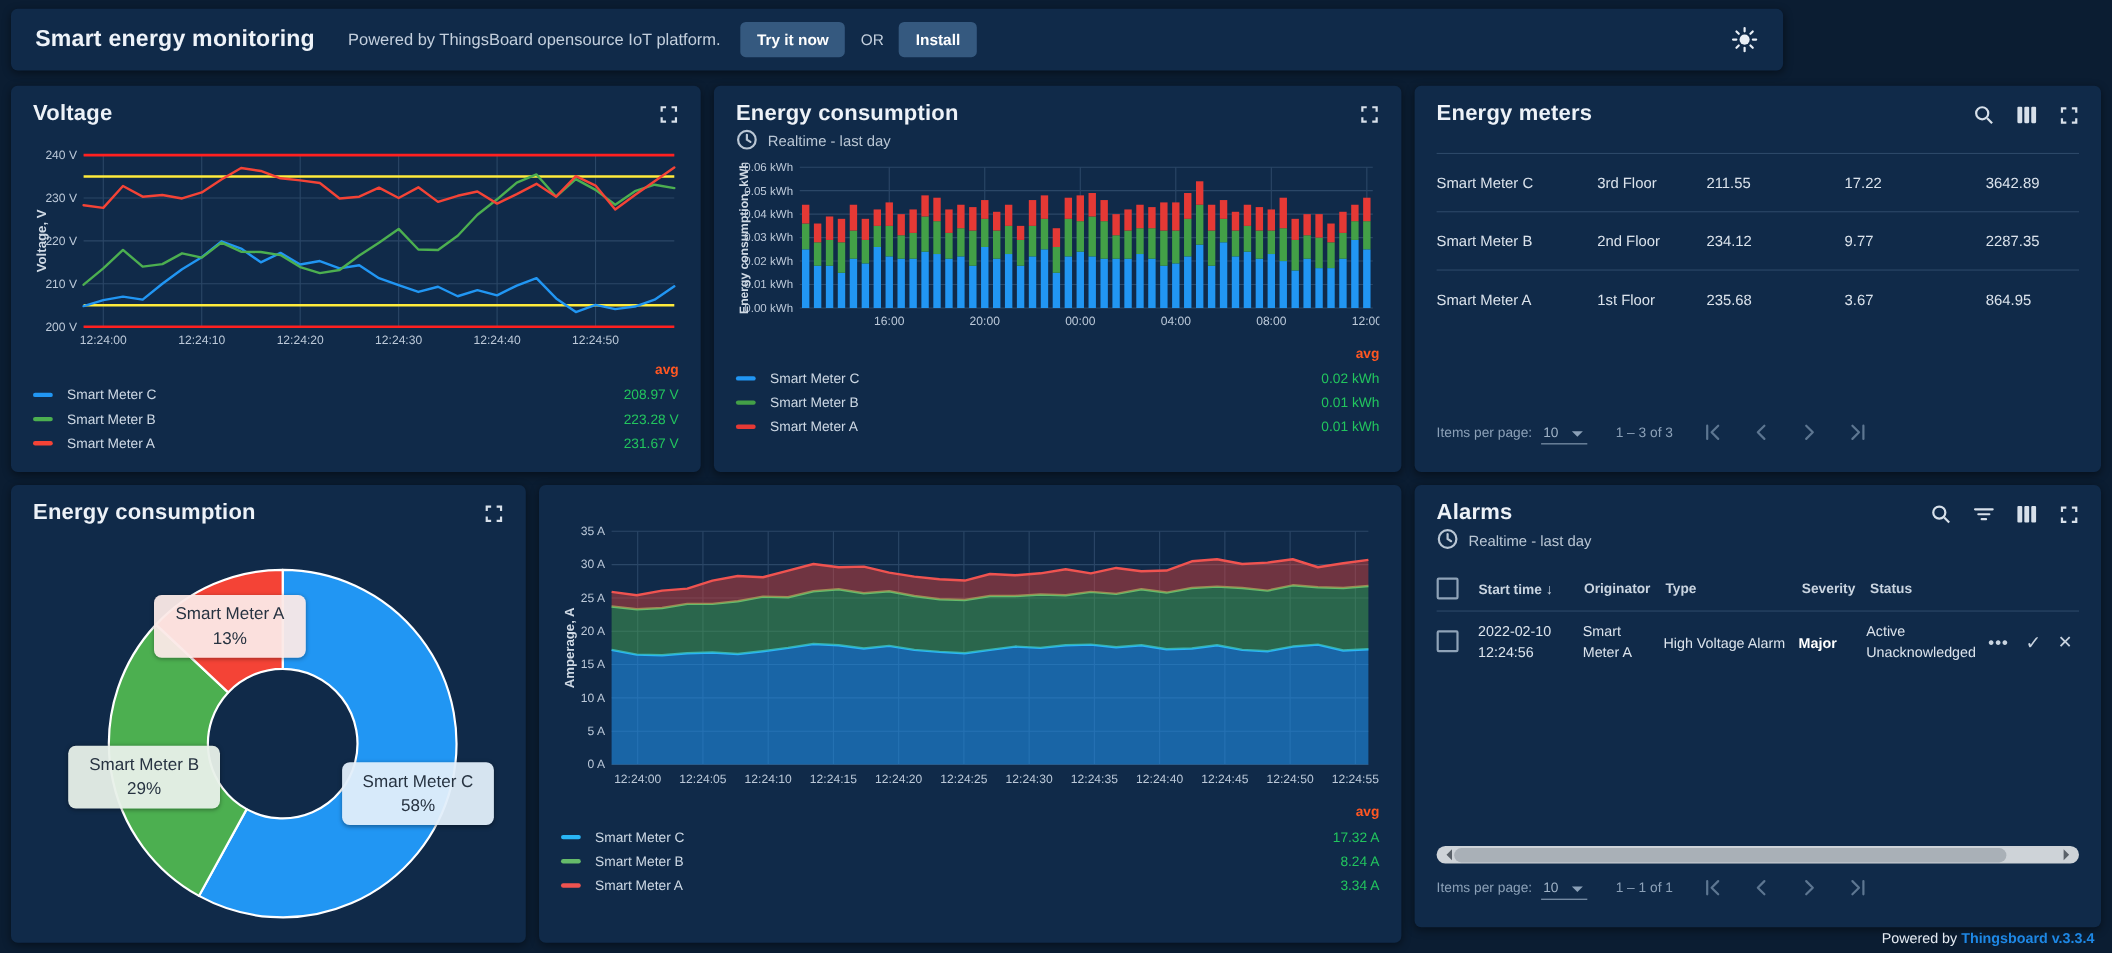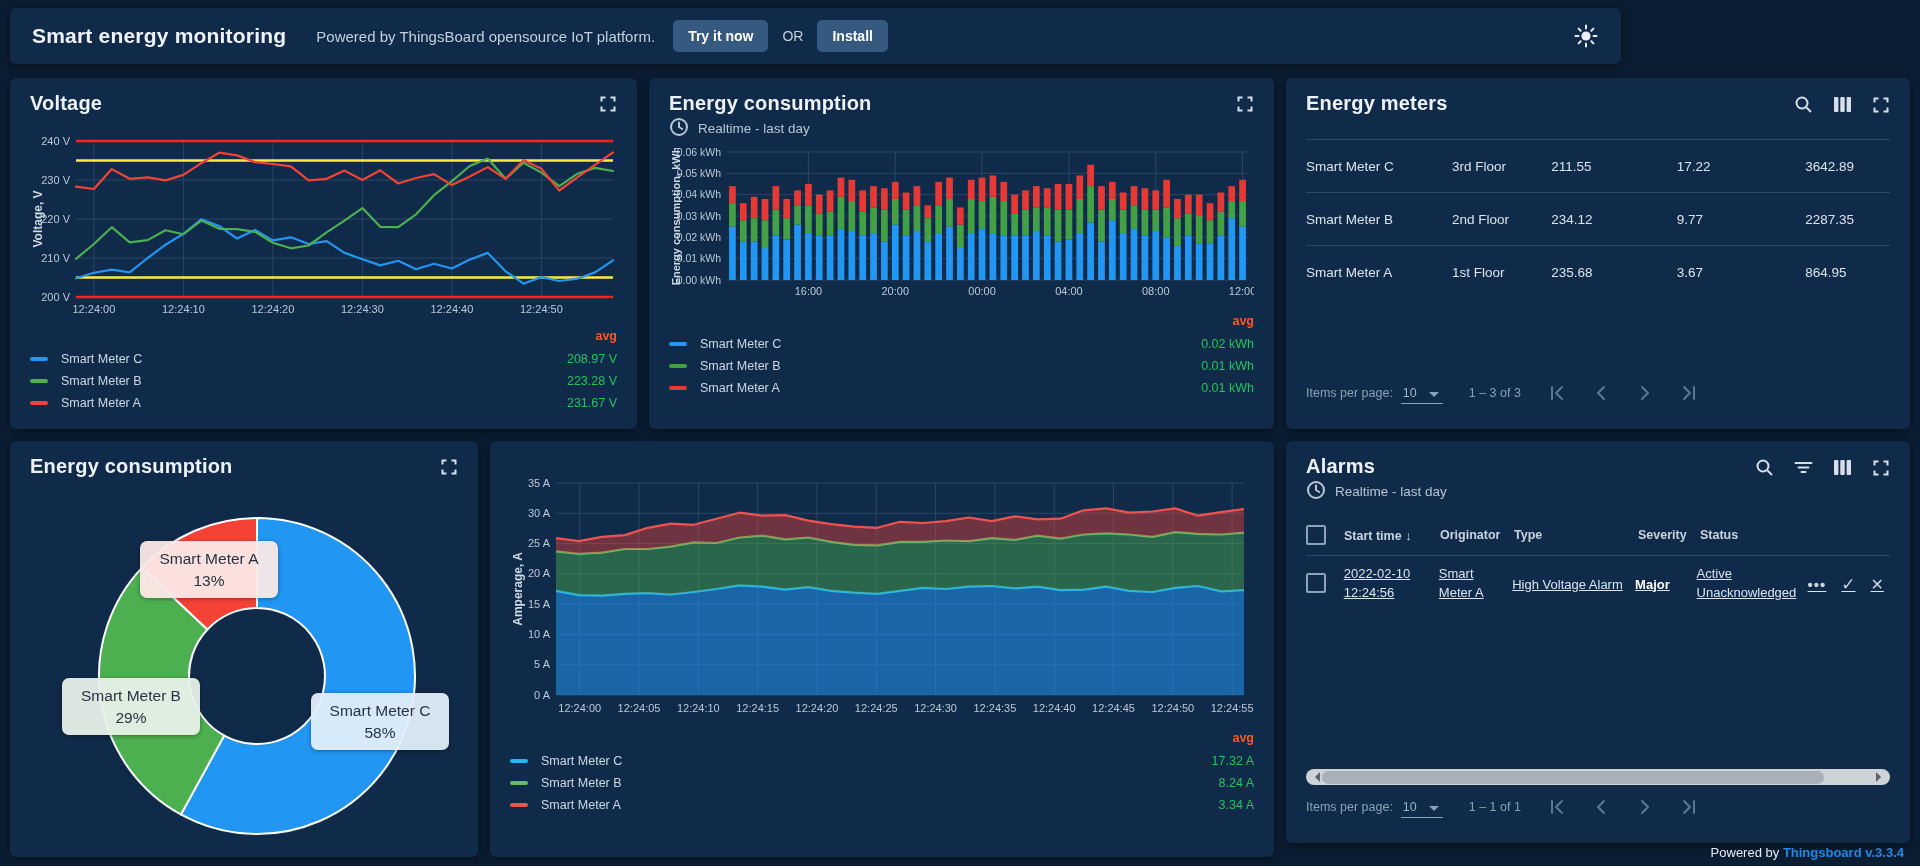--- a/index.html
+++ b/index.html
@@ -613,21 +613,21 @@
     </div>
     <div id="alarms-table" style="margin-top:12px;">
         <div class="thead" style="height:40px;">
      <div class="cell" style="width:38px"><span class="checkbox" style="display:inline-block;vertical-align:middle;"></span></div>
           <div class="cell" style="width:96px">Start time <span style="font-size:13px;">↓</span></div>
           <div class="cell" style="width:74px">Originator</div>
           <div class="cell" style="width:124px">Type</div>
           <div class="cell" style="width:62px">Severity</div>
           <div class="cell" style="width:112px">Status</div>
         </div>
-        <div class="trow" style="height:56px;font-size:13px;text-decoration:underline;">
+        <div class="trow" style="height:56px;font-size:13px;">
      <div class="cell" style="width:38px"><span class="checkbox" style="display:inline-block;"></span></div>
      <div class="cell" style="width:96px;line-height:1.45;">2022-02-10<br>12:24:56</div>
      <div class="cell" style="width:74px;line-height:1.45;">Smart<br>Meter A</div>
      <div class="cell" style="width:124px">High Voltage Alarm</div>
      <div class="cell" style="width:62px;font-weight:bold;color:#fff;">Major</div>
      <div class="cell" style="width:112px;line-height:1.45;">Active<br>Unacknowledged</div>
      <div class="cell" style="flex:1;display:flex;gap:15px;justify-content:flex-end;color:#c9d4e0;font-size:15px;align-items:center;">
         <span style="letter-spacing:1px;font-weight:bold;">•••</span>
         <span style="font-size:17px;">✓</span>
         <span style="font-size:16px;">✕</span>

